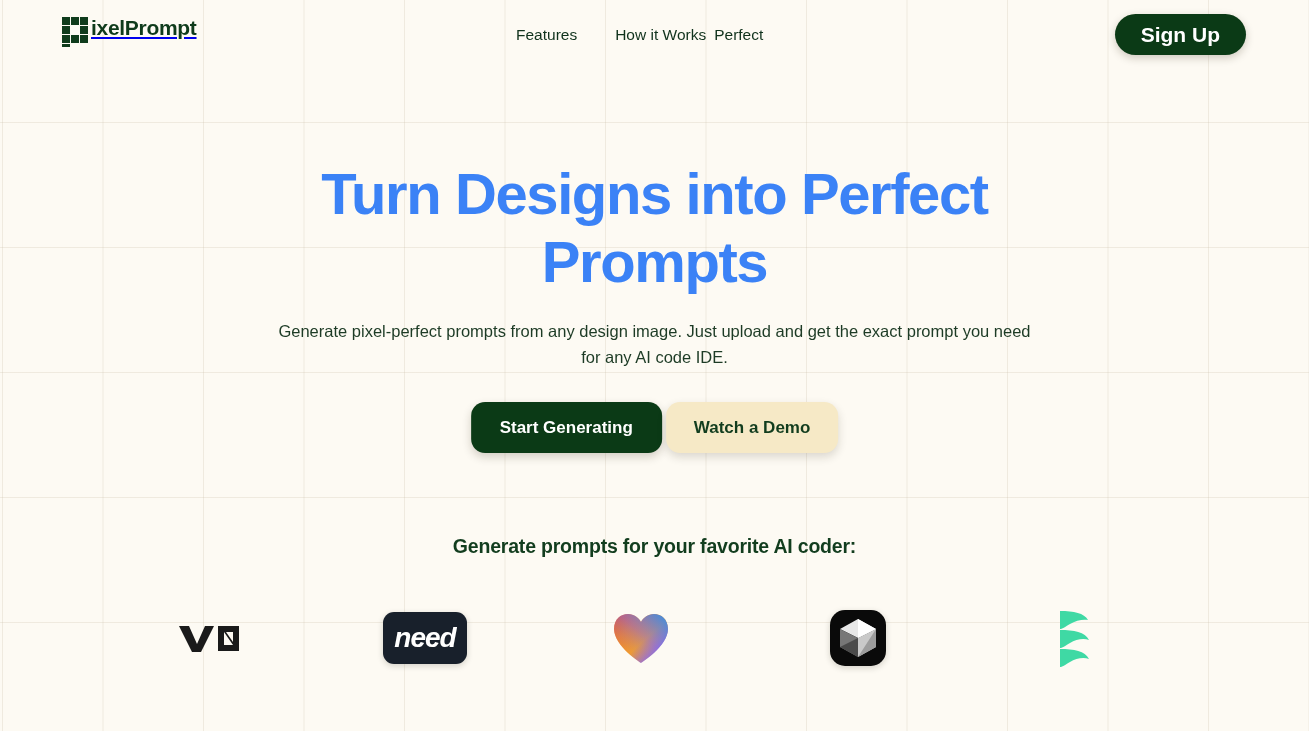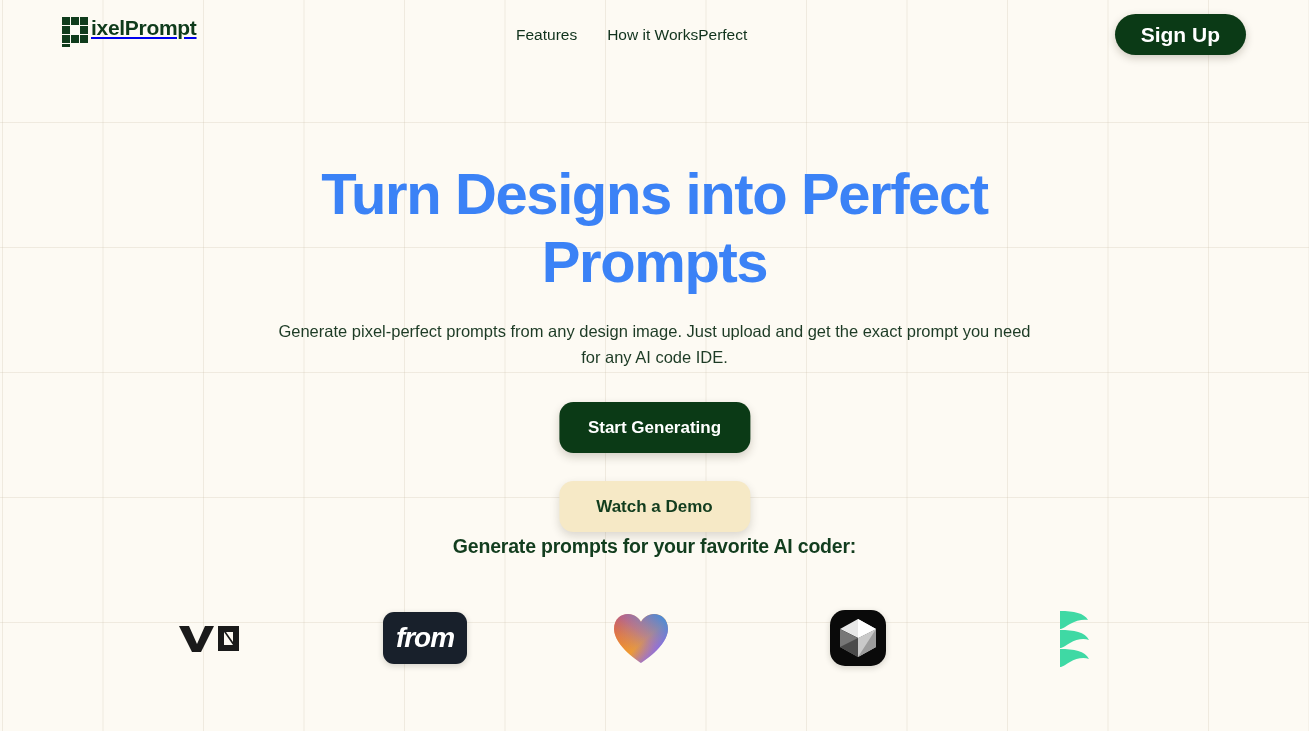--- a/index.html
+++ b/index.html
@@ -63,21 +63,21 @@
     letter-spacing: -0.3px;
     line-height: 1;
     margin-left: 1px;
   }
 
   #nav {
     position: absolute;
     left: 516px;
     top: 24px;
     display: flex;
-    gap: 0px;
+    gap: 8px;
     justify-content: space-between;
   }
   .nav-link {
     font-size: 15.5px;
     color: #10321c;
     text-decoration: none;
     line-height: 21px;
     cursor: pointer;
     white-space: nowrap;
   }
@@ -132,22 +132,21 @@
     line-height: 26px;
     color: #1d3b25;
   }
 
   #cta-row {
     position: absolute;
     top: 402px;
     left: 50%;
     transform: translateX(-50%);
     display: flex;
-    gap: 28px;
-    flex-direction: column;
+    gap: 4px;
   }
 
   #start-generating-button {
     background: #0b3a16;
     color: #ffffff;
     border: none;
     border-radius: 14px;
     height: 51px;
     padding: 0 29px;
     font-size: 17px;
@@ -290,21 +289,21 @@
 
       <div class="brand-logo" id="brand-v0">
         <svg width="62" height="30" viewBox="0 0 62 30">
           <path d="M1 3 L11 3 L19 21 L27 3 L36 3 L23 29 L14 29 Z" fill="#1a1a1a"></path>
           <path d="M40 3 L61 3 L61 28 L40 28 Z M46 9 L46 22 L55 22 L46 9 Z M55 9 L48 9 L55 19 Z" fill="#1a1a1a" fill-rule="evenodd"></path>
         </svg>
       </div>
 
       <div class="brand-logo" id="brand-bolt">
         <div class="bolt-box">
-          <span class="bolt-text">from</span>
+          <span class="bolt-text">need</span>
         </div>
       </div>
 
       <div class="brand-logo" id="brand-lovable">
         <svg width="58" height="52" viewBox="0 0 58 52">
           <defs>
             <linearGradient id="heartGrad" x1="0%" y1="0%" x2="100%" y2="100%">
               <stop offset="0%" stop-color="#e8412e"></stop>
               <stop offset="28%" stop-color="#f07a2a"></stop>
               <stop offset="55%" stop-color="#fba01e"></stop>

